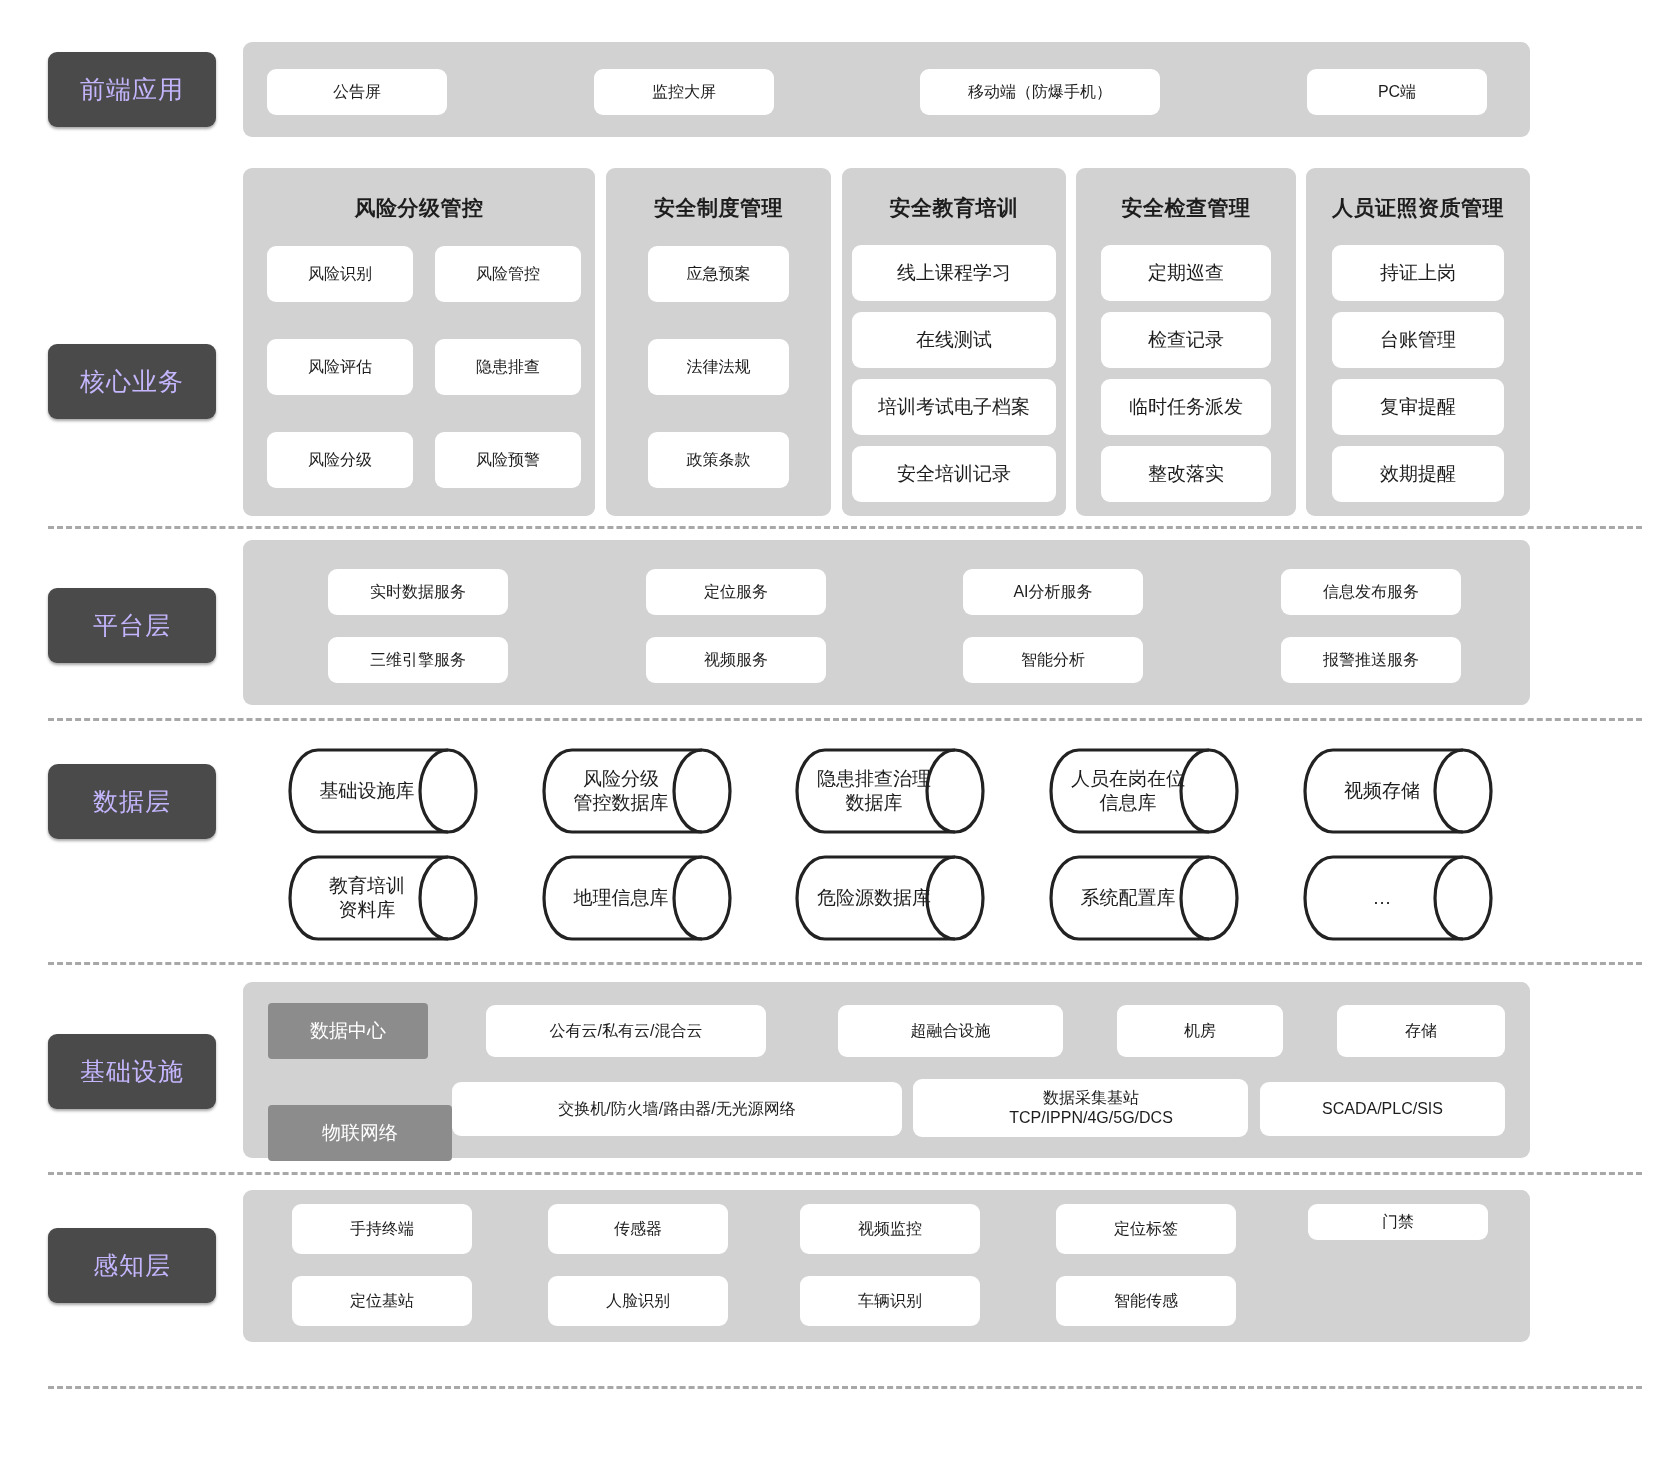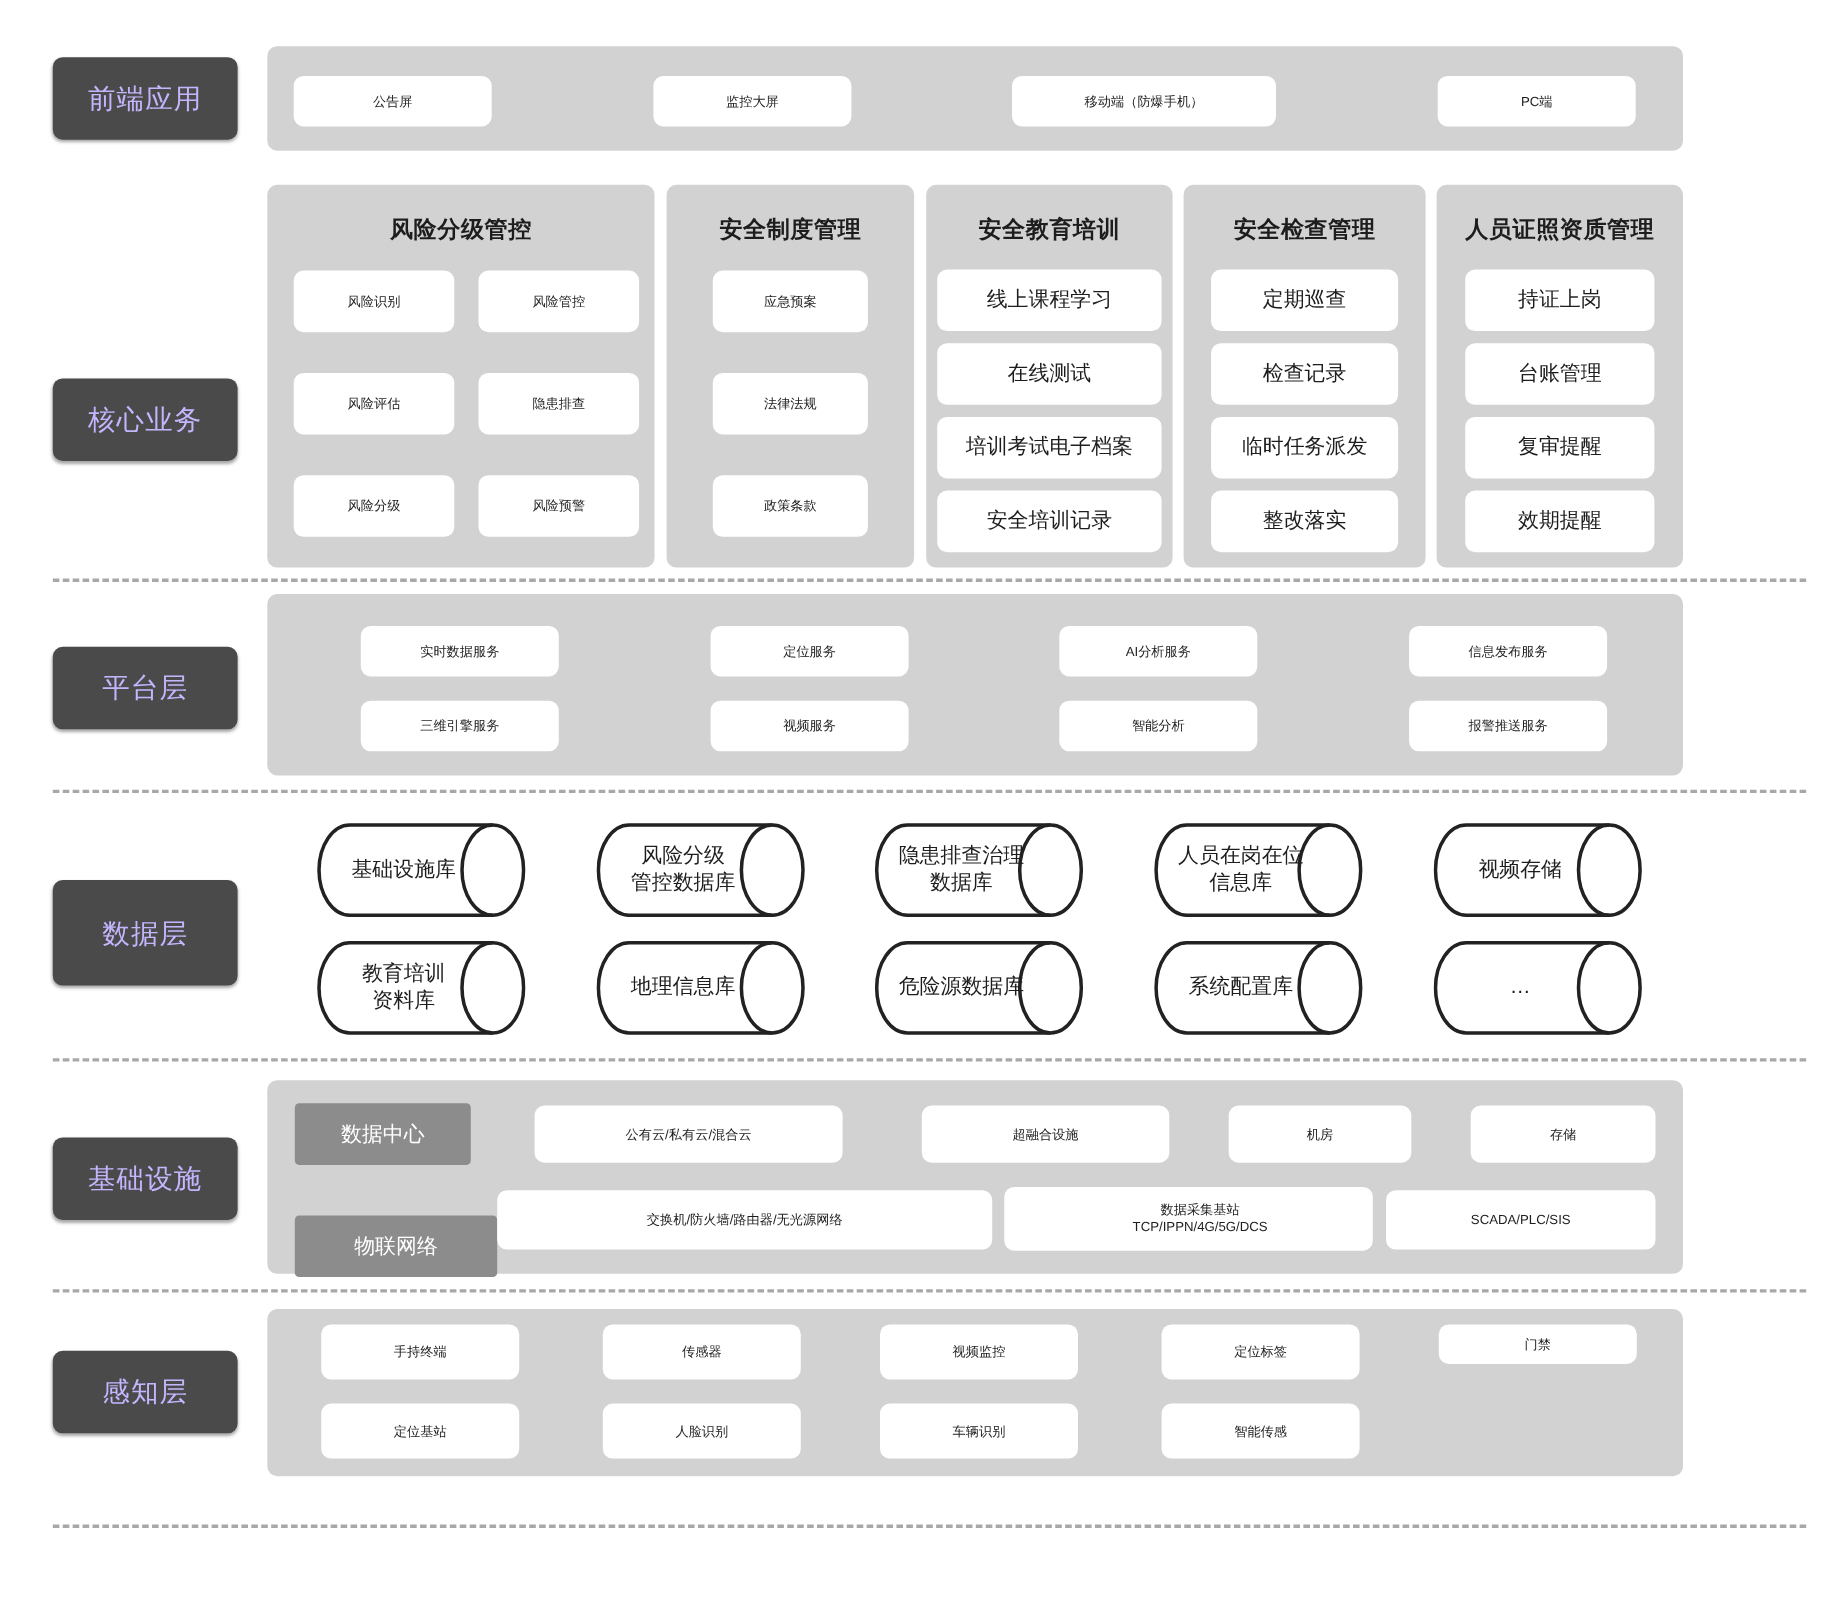--- a/index.html
+++ b/index.html
@@ -37,21 +37,21 @@
     letter-spacing: .5px;
   }
 
   
   .card {
     position: absolute;
     background: #ffffff;
     border-radius: 9px;
     display: flex; align-items: center; justify-content: center;
     text-align: center;
-    font-size: 12px;
+    font-size: 16px;
     color: #1d1d1d;
     line-height: 1.22;
     padding: 2px 4px;
   }
   .card.small { font-size: 19px; }
 
   
   .subcat {
     position: absolute;
     background: #8c8c8c;
@@ -91,21 +91,21 @@
 
   <div class="layer-pill" style="left:48px; top:52px; width:168px; height:75px;">
     <span>前端应用</span>
   </div>
   <div class="layer-pill" style="left:48px; top:344px; width:168px; height:75px;">
     <span>核心业务</span>
   </div>
   <div class="layer-pill" style="left:48px; top:588px; width:168px; height:75px;">
     <span>平台层</span>
   </div>
-  <div class="layer-pill" style="left:48px; top:800px; width:168px; height:96px;">
+  <div class="layer-pill" style="left:48px; top:764px; width:168px; height:75px;border-radius:10px;">
     <span>数据层</span>
   </div>
   <div class="layer-pill" style="left:48px; top:1034px; width:168px; height:75px;">
     <span>基础设施</span>
   </div>
   <div class="layer-pill" style="left:48px; top:1228px; width:168px; height:75px;">
     <span>感知层</span>
   </div>
 
   <div class="panel" style="left:243px; top:42px; width:1287px; height:95px;"></div>

